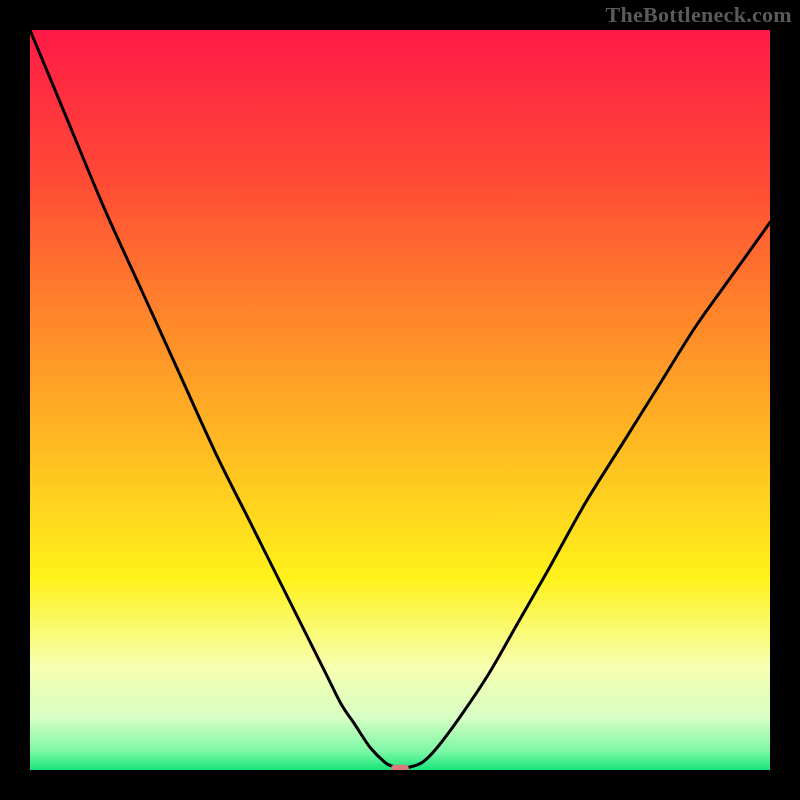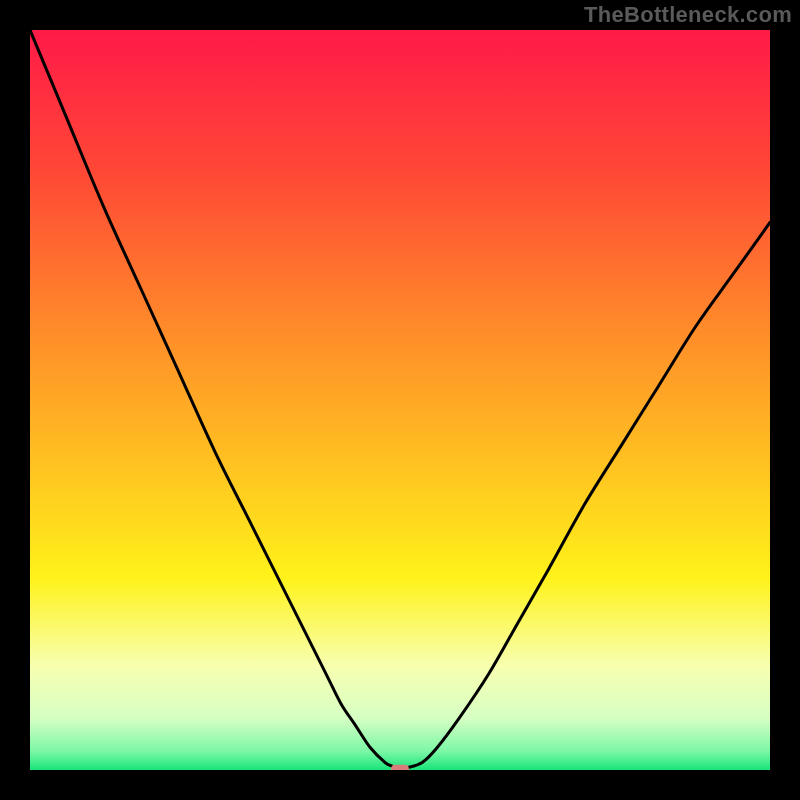--- a/index.html
+++ b/index.html
@@ -19,20 +19,21 @@
   }
   .watermark {
     position: absolute;
     top: 2px;
     right: 8px;
     color: #5a5a5a;
     font-size: 22px;
     font-weight: 600;
     letter-spacing: 0.3px;
     z-index: 10;
+    font-family: Liberation Serif, serif;
   }
   .plot-area {
     position: absolute;
     left: 30px;
     top: 30px;
     width: 740px;
     height: 740px;
     overflow: hidden;
   }
   .plot-area svg {

